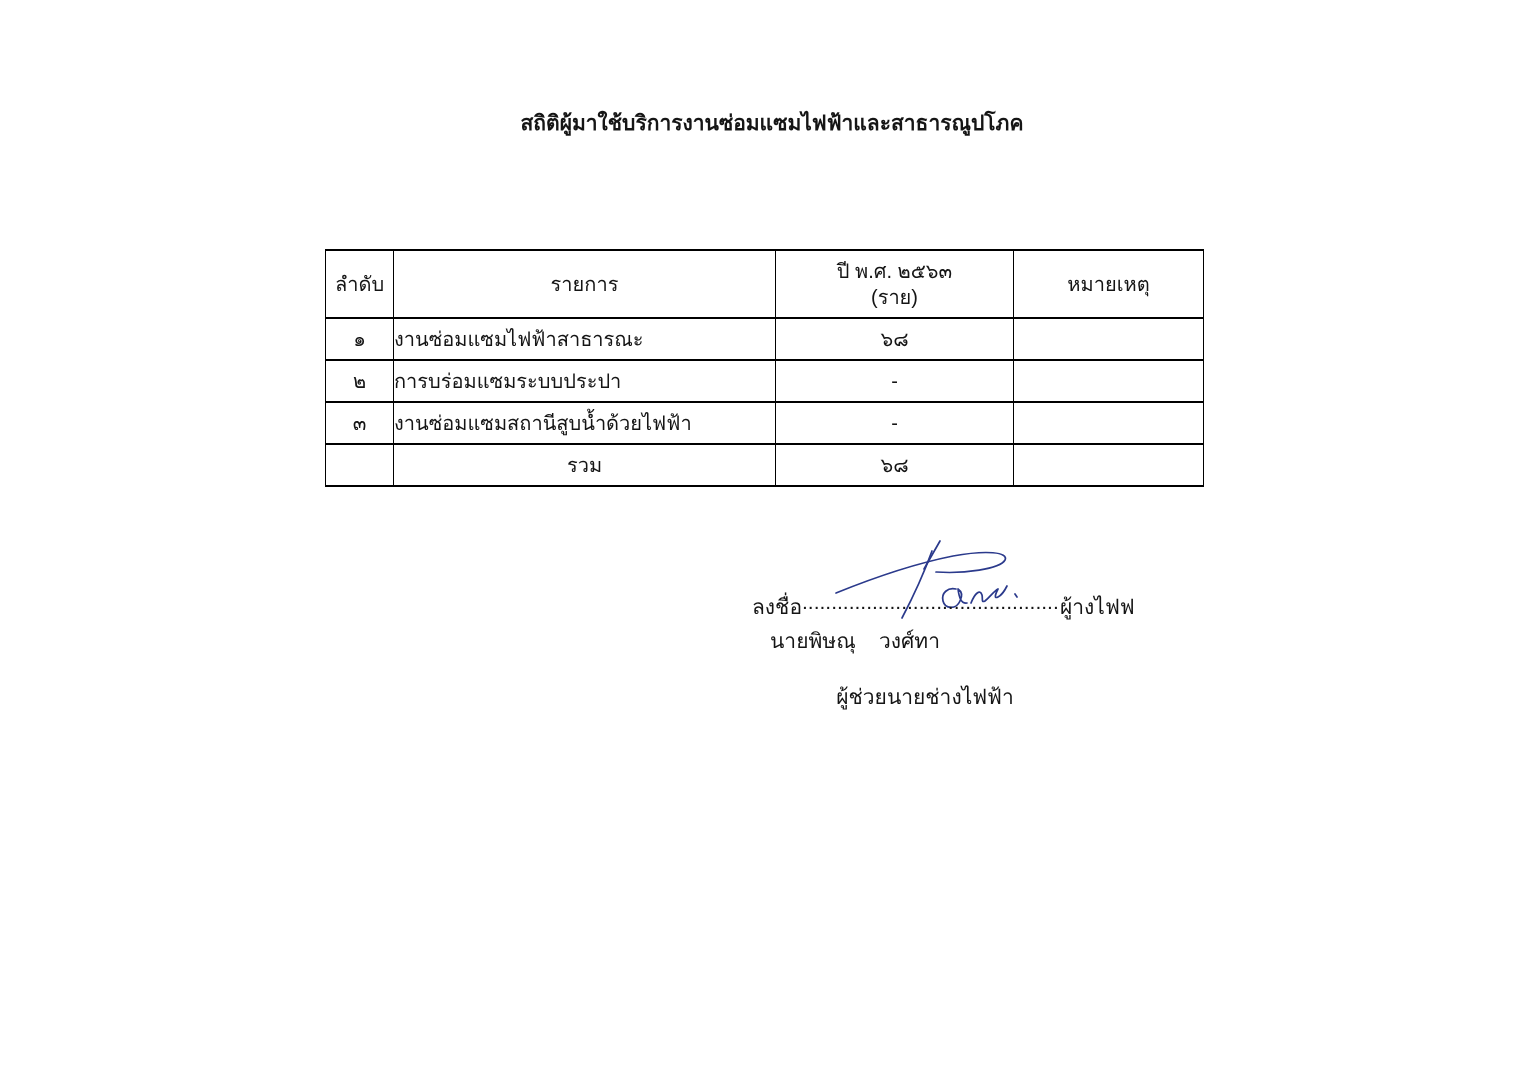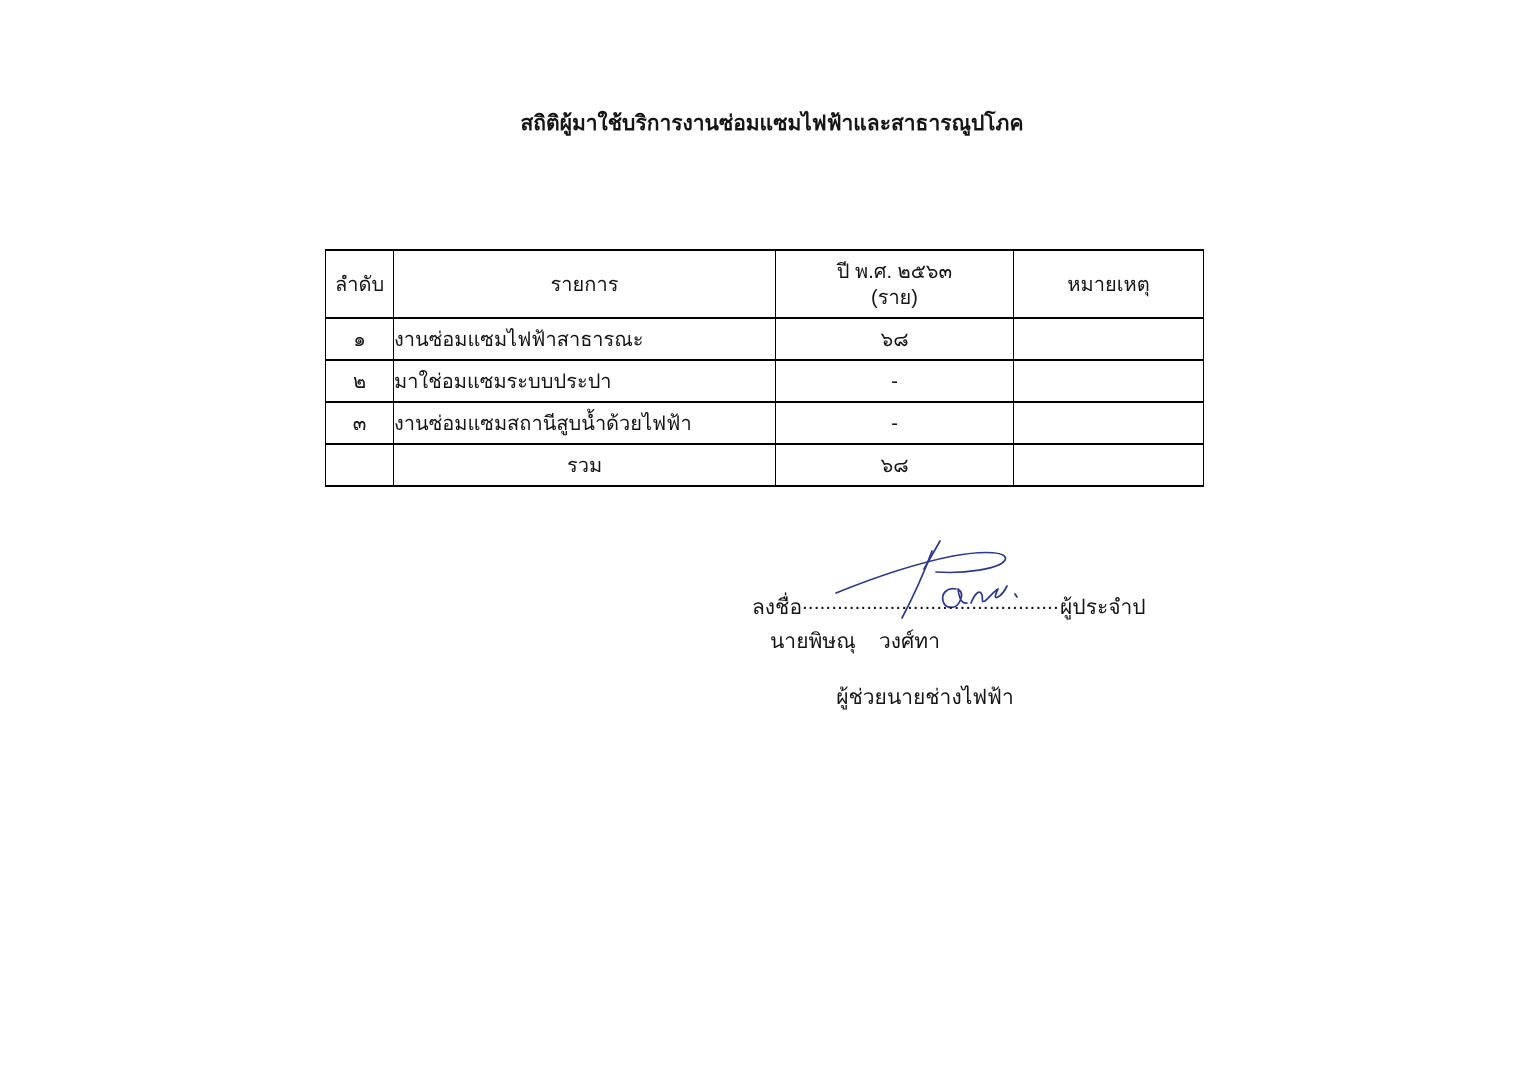--- a/index.html
+++ b/index.html
@@ -129,21 +129,21 @@
   </thead>
   <tbody>
     <tr>
       <td class="cell-center">๑</td>
       <td class="cell-item">งานซ่อมแซมไฟฟ้าสาธารณะ</td>
       <td class="cell-center">๖๘</td>
       <td class="cell-center"></td>
     </tr>
     <tr>
       <td class="cell-center">๒</td>
-      <td class="cell-item">มาใช่อมแซมระบบประปา</td>
+      <td class="cell-item">การบร่อมแซมระบบประปา</td>
       <td class="cell-center">-</td>
       <td class="cell-center"></td>
     </tr>
     <tr>
       <td class="cell-center">๓</td>
       <td class="cell-item">งานซ่อมแซมสถานีสูบน้ำด้วยไฟฟ้า</td>
       <td class="cell-center">-</td>
       <td class="cell-center"></td>
     </tr>
     <tr>
@@ -157,16 +157,16 @@
 
 <div class="sign-area">
   <svg class="signature-svg" viewBox="0 0 195 92" xmlns="http://www.w3.org/2000/svg">
     <path d="M8,62 C 45,47 85,33 125,25 C 158,19 181,21 177,29 C 172,38 136,43 108,41" stroke="#2b3a8c"></path>
     <path d="M112,10 L 96,38" stroke="#2b3a8c"></path>
     <path d="M104,20 C 96,42 84,68 74,87" stroke="#2b3a8c"></path>
     <path d="M128,58 C 120,56 113,62 115,70 C 117,78 128,79 132,70 C 135,64 133,60 130,58 C 131,66 133,73 139,72" stroke="#2b3a8c"></path>
     <path d="M143,72 C 147,62 152,58 154,64 C 155,68 153,72 157,70 C 162,66 166,60 170,58 C 167,64 166,68 170,66 C 174,64 177,59 179,55" stroke="#2b3a8c"></path>
     <path d="M187,63 L 189,66" stroke="#2b3a8c"></path>
   </svg>
-  <div class="sign-line"><span>ลงชื่อ</span><span class="sign-dots">............................................................</span><span>ผู้ประจำป</span></div>
+  <div class="sign-line"><span>ลงชื่อ</span><span class="sign-dots">............................................................</span><span>ผู้างไฟฟ</span></div>
   <div class="sign-name">นายพิษณุ    วงศ์ทา</div>
   <div class="sign-position">ผู้ช่วยนายช่างไฟฟ้า</div>
 </div>
 
 </body></html>

